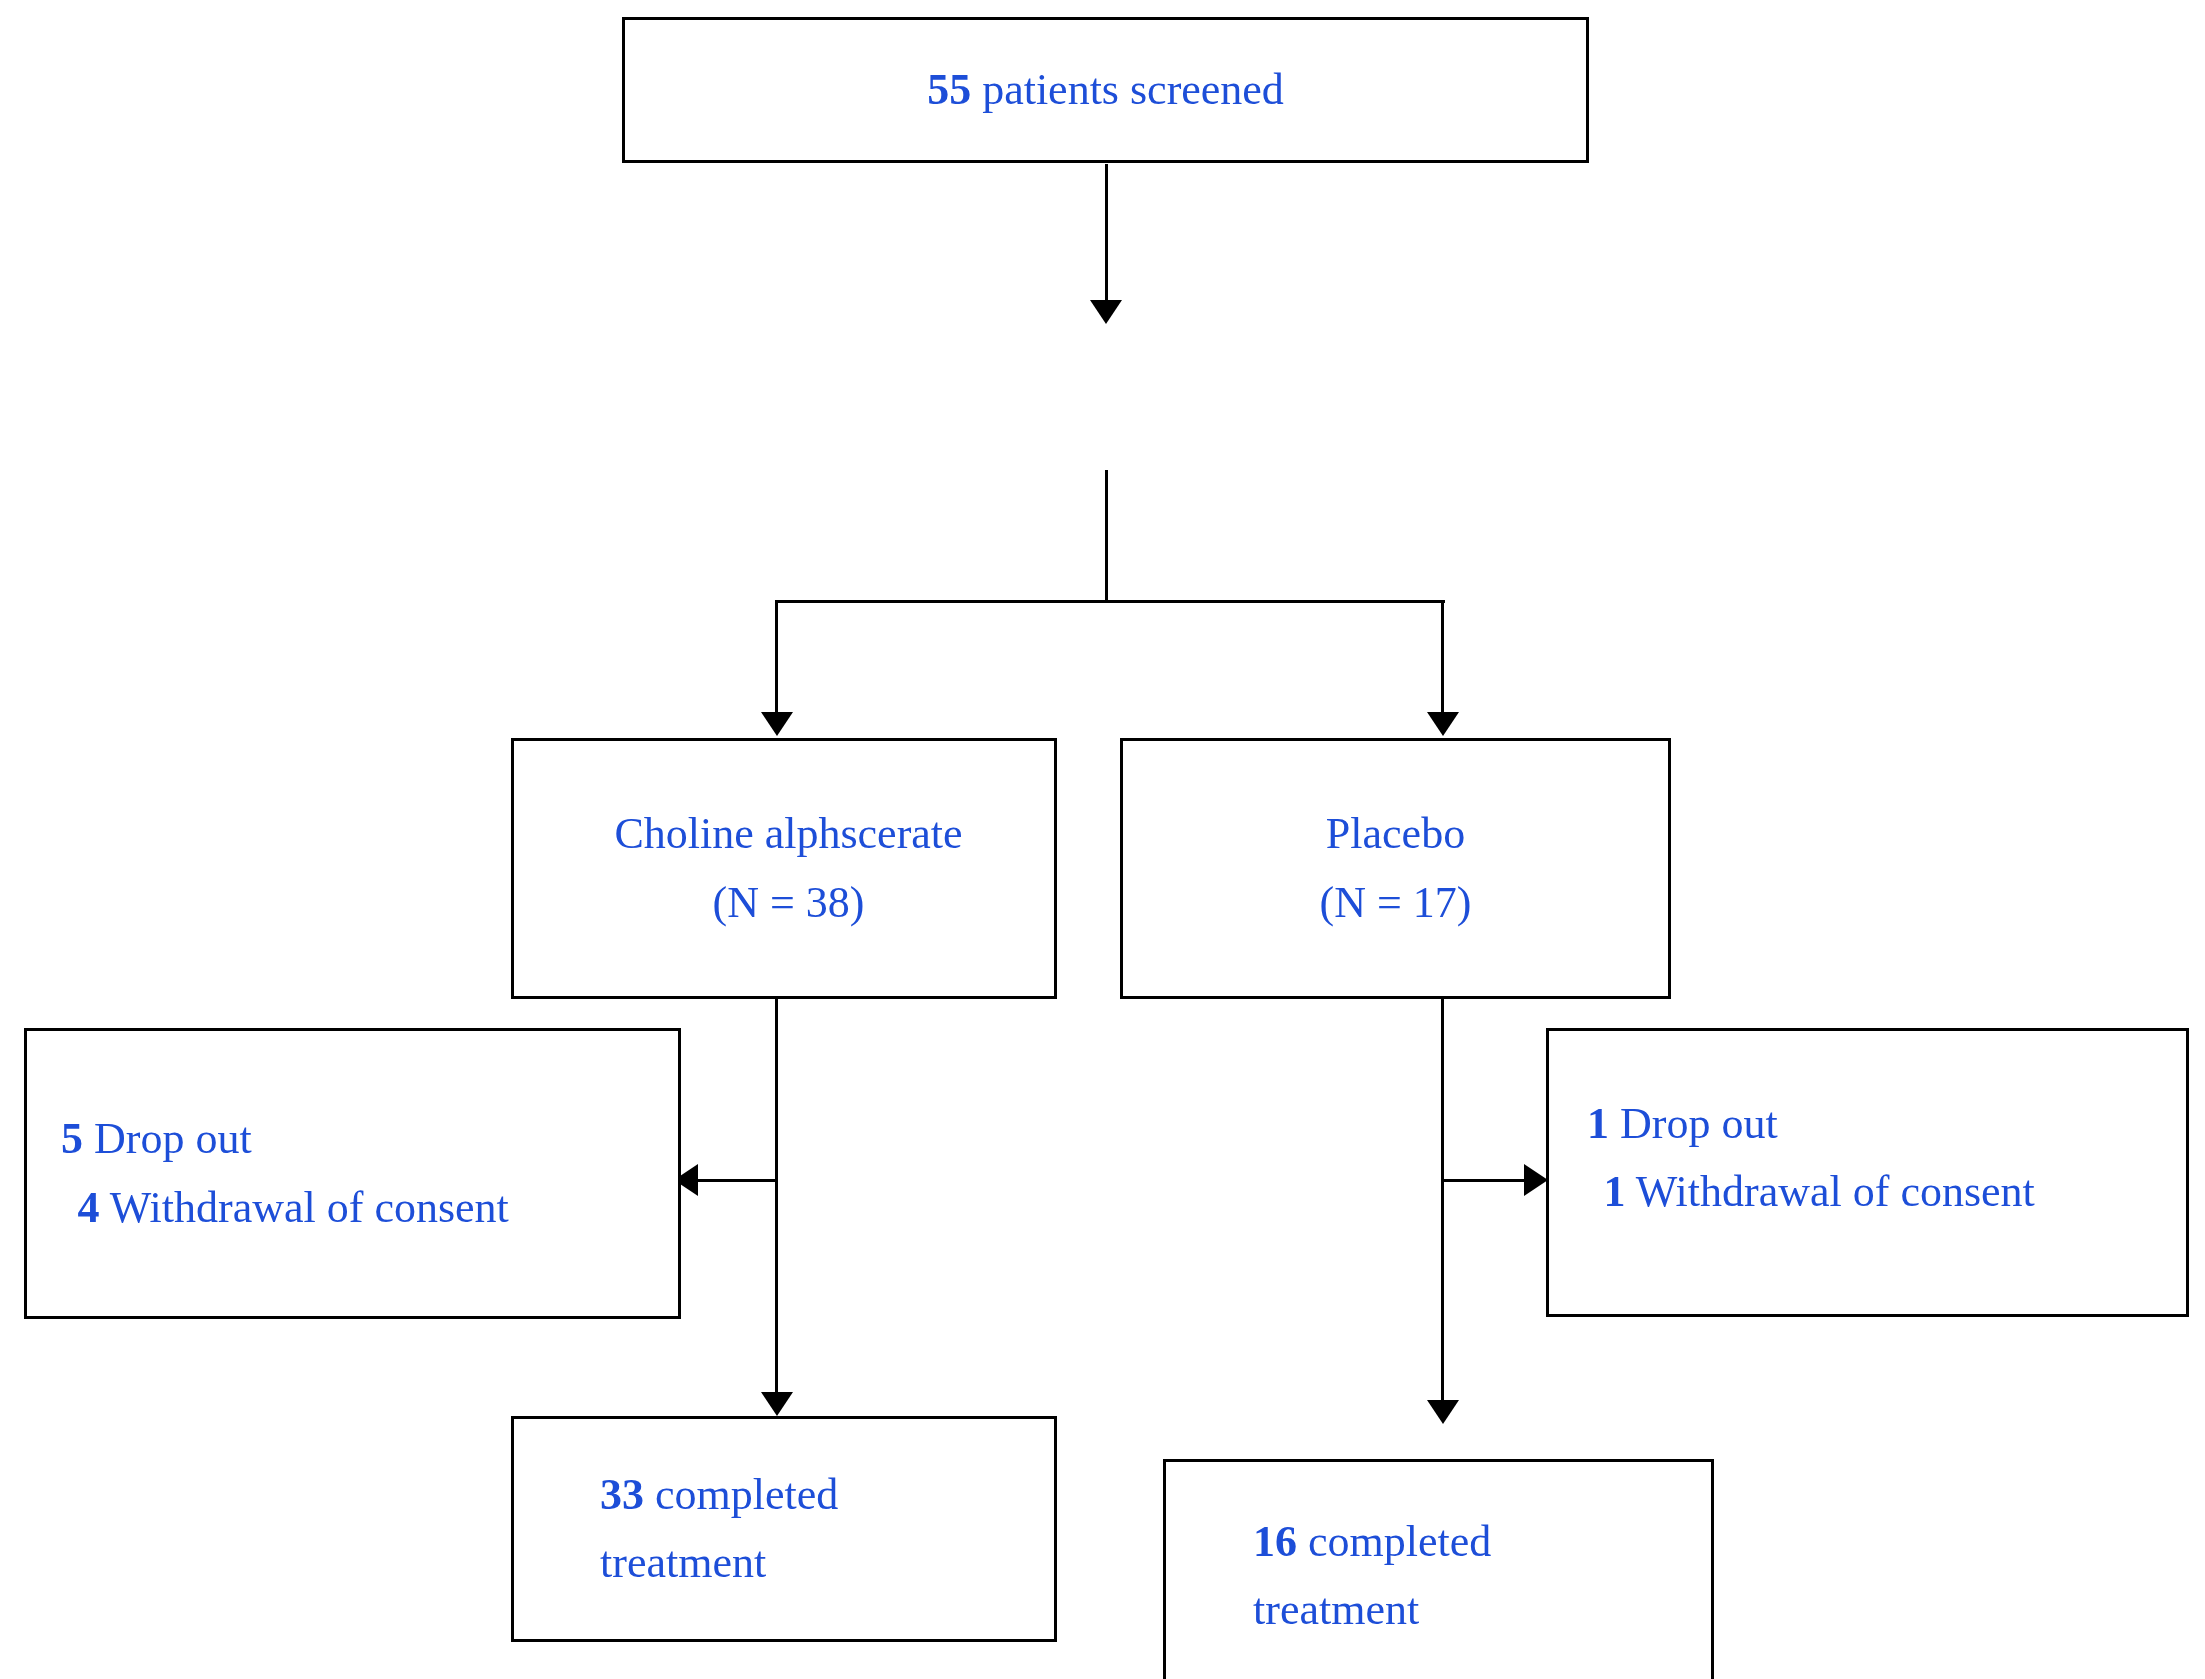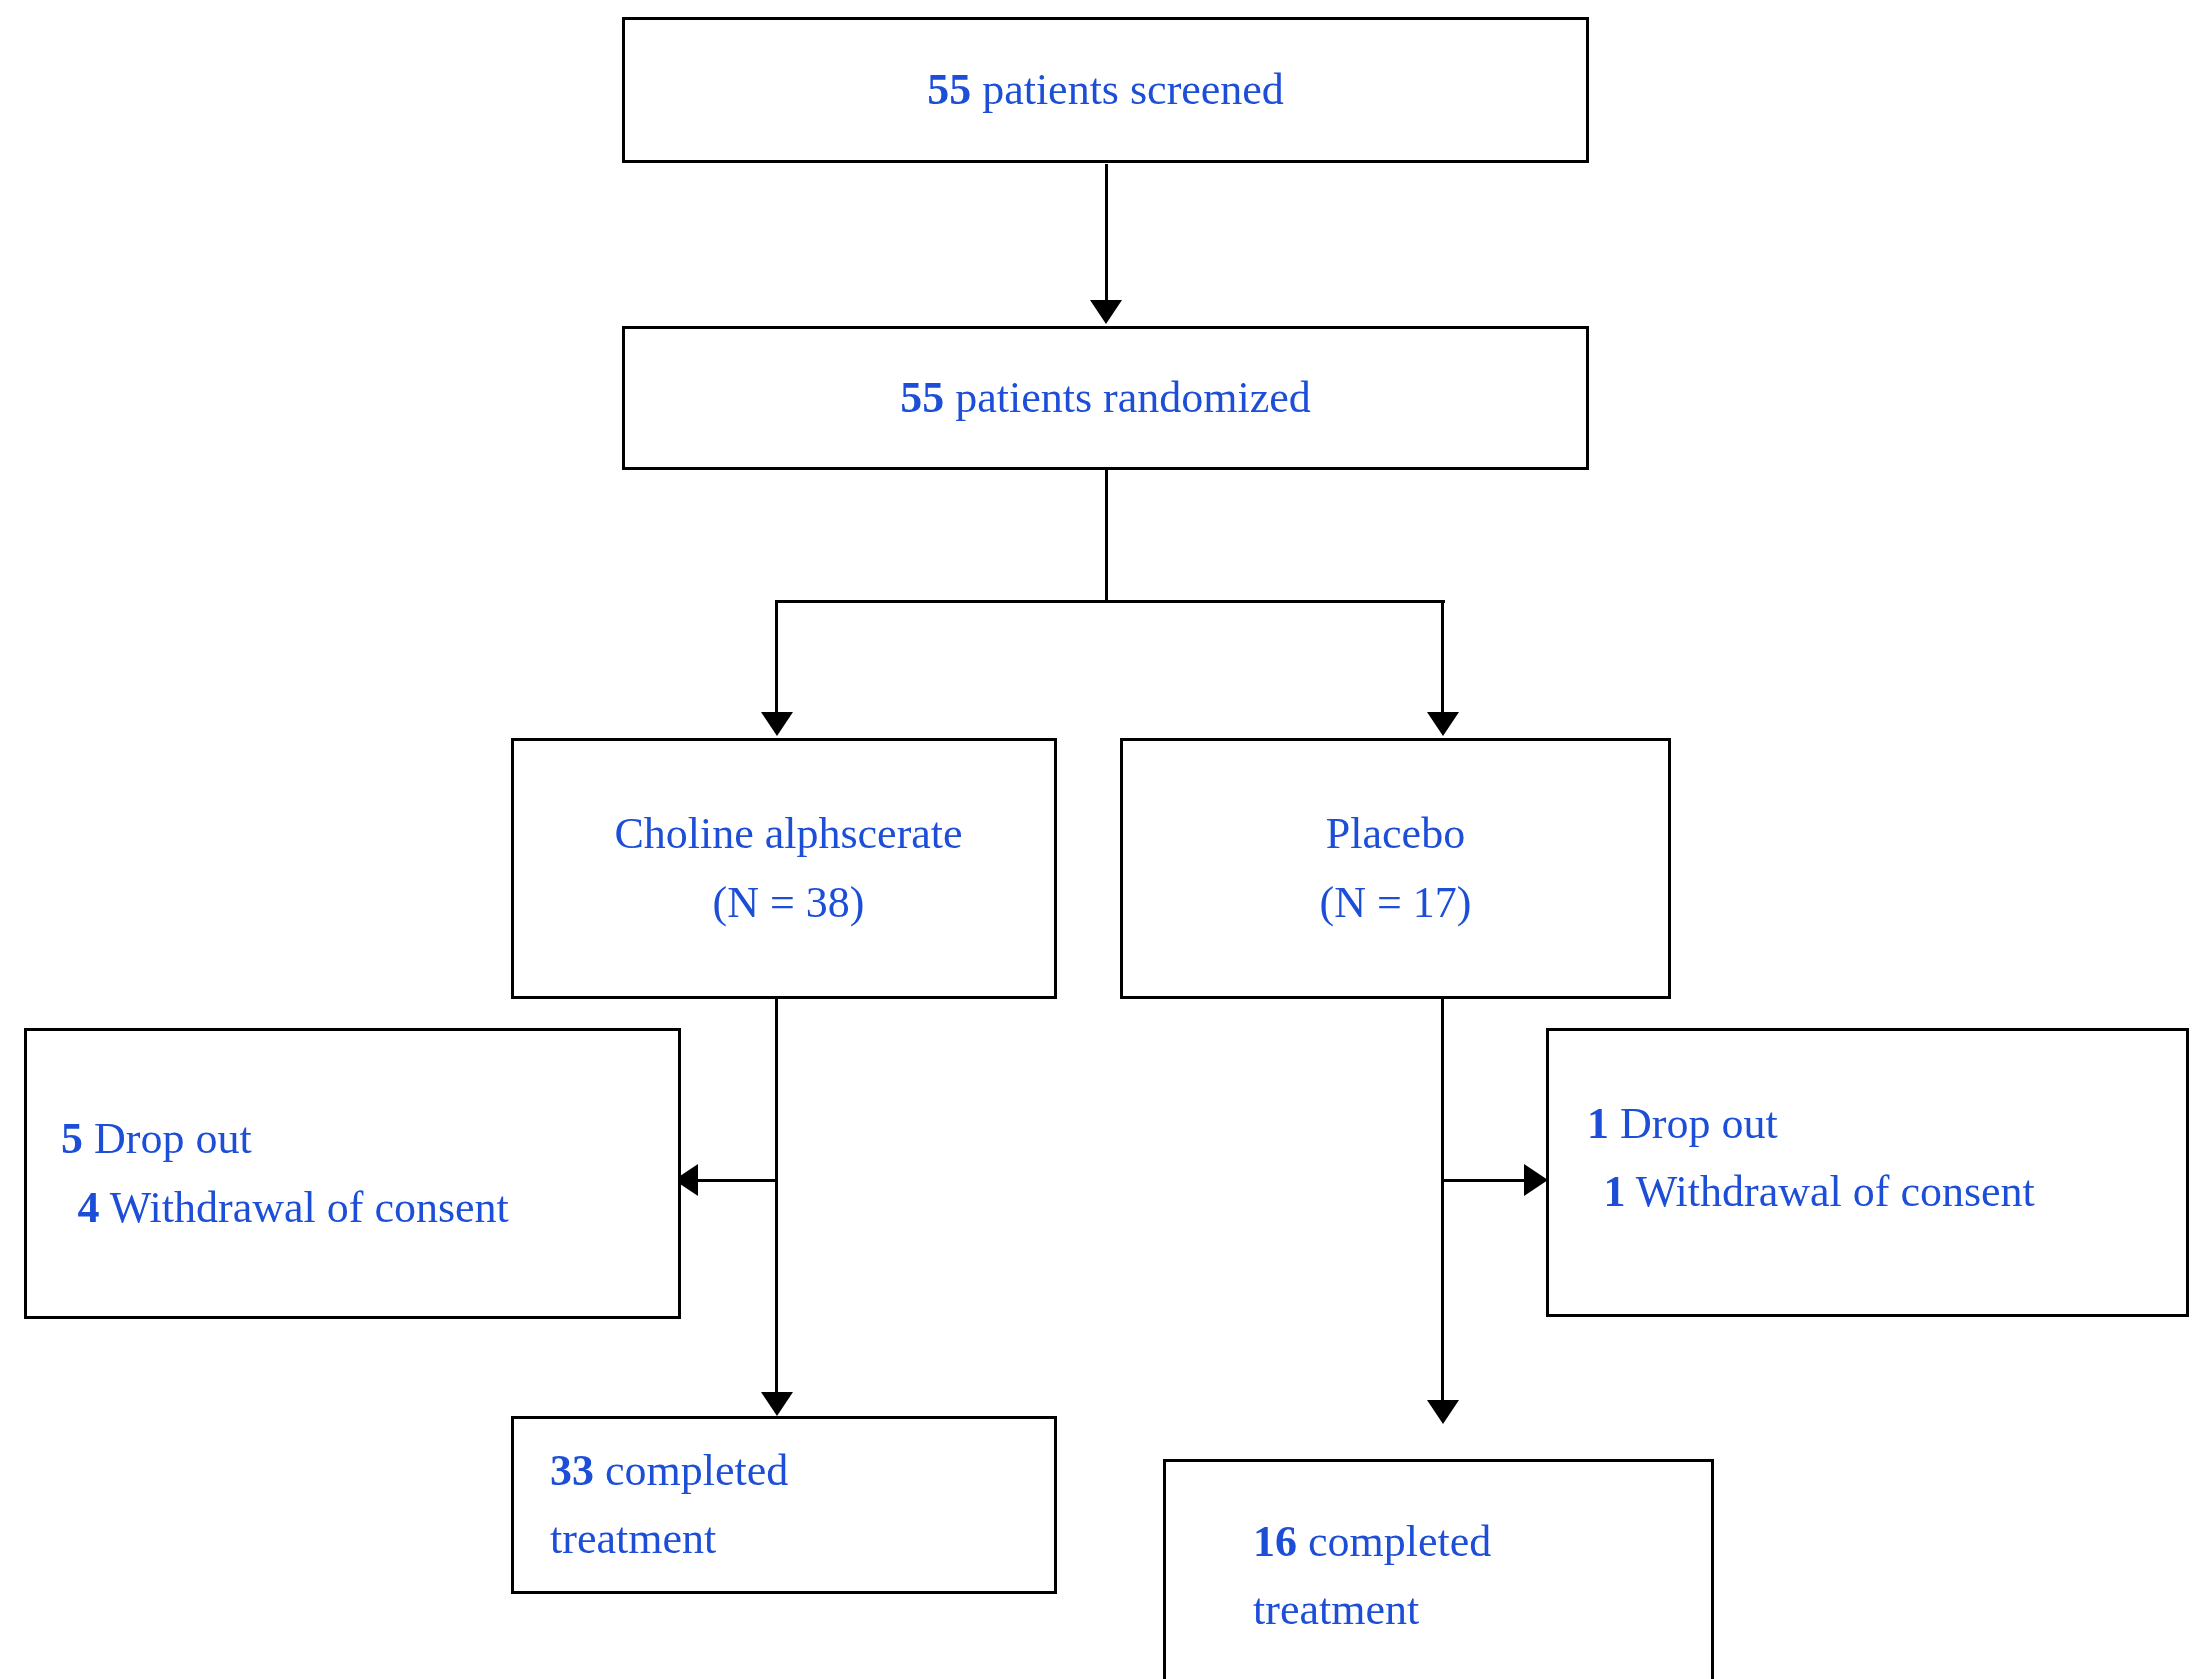--- a/index.html
+++ b/index.html
@@ -32,21 +32,21 @@
   .bold { font-weight: bold; }
   .centered { align-items: center; text-align: center; }
   .indent { margin-left: 16.6px; }
 
   .b-screened   { left: 622px;  top: 17.4px;   width: 967px; height: 146px; }
   .b-randomized { left: 622px;  top: 326px;  width: 967px; height: 144px; }
   .b-choline    { left: 511px;  top: 738px;  width: 546px;  height: 261px; padding-left: 9px; }
   .b-placebo    { left: 1100px; top: 738px;  width: 551px;  height: 261px; margin-left: 20px; }
   .b-dropL      { left: 15px;   top: 1028px; width: 657px;  height: 291px; padding-left: 34px; margin-left: 9px; }
   .b-dropR      { left: 1546px; top: 1028px; width: 643px;  height: 289px; padding-left: 38px; padding-bottom: 29px; }
-  .b-doneL      { left: 511px;  top: 1416px; width: 546px;  height: 178px; padding-left: 36px; }
+  .b-doneL      { left: 511px;  top: 1416px; width: 546px;  height: 226px; padding-left: 86px; }
   .b-doneR      { left: 1163px; top: 1424px; width: 551px;  height: 234px; padding-left: 87px; margin-top: 35px; }
 
   
   .cline { position: absolute; background: #000000; }
   .v1     { left: 1105px; top: 164px;  width: 3px;   height: 138px; }
   .v2     { left: 1105px; top: 470px;  width: 3px;   height: 133px; }
   .hsplit { left: 775px; top: 600px;  width: 670px; height: 3px;   }
   .v3     { left: 775px; top: 600px;  width: 3px;   height: 113px; }
   .v4     { left: 1441px; top: 600px;  width: 3px;   height: 113px; }
   .v5     { left: 775px; top: 999px; width: 3px;   height: 395px; }
@@ -72,23 +72,20 @@
 
 <div id="canvas">
 
   <div class="box centered b-screened">
     <p class="line"><span class="bold">55</span> <span>patients screened</span></p>
   </div>
 
   <div class="cline v1"></div>
   <div class="tri tri-down a1"></div>
 
-  <div class="box centered b-randomized">
-    <p class="line"><span class="bold">55</span> <span>patients randomized</span></p>
-  </div>
 
   <div class="cline v2"></div>
   <div class="cline hsplit"></div>
   <div class="cline v3"></div>
   <div class="tri tri-down a3"></div>
   <div class="cline v4"></div>
   <div class="tri tri-down a4"></div>
 
   <div class="box centered b-choline">
     <p class="line">Choline alphscerate</p>

